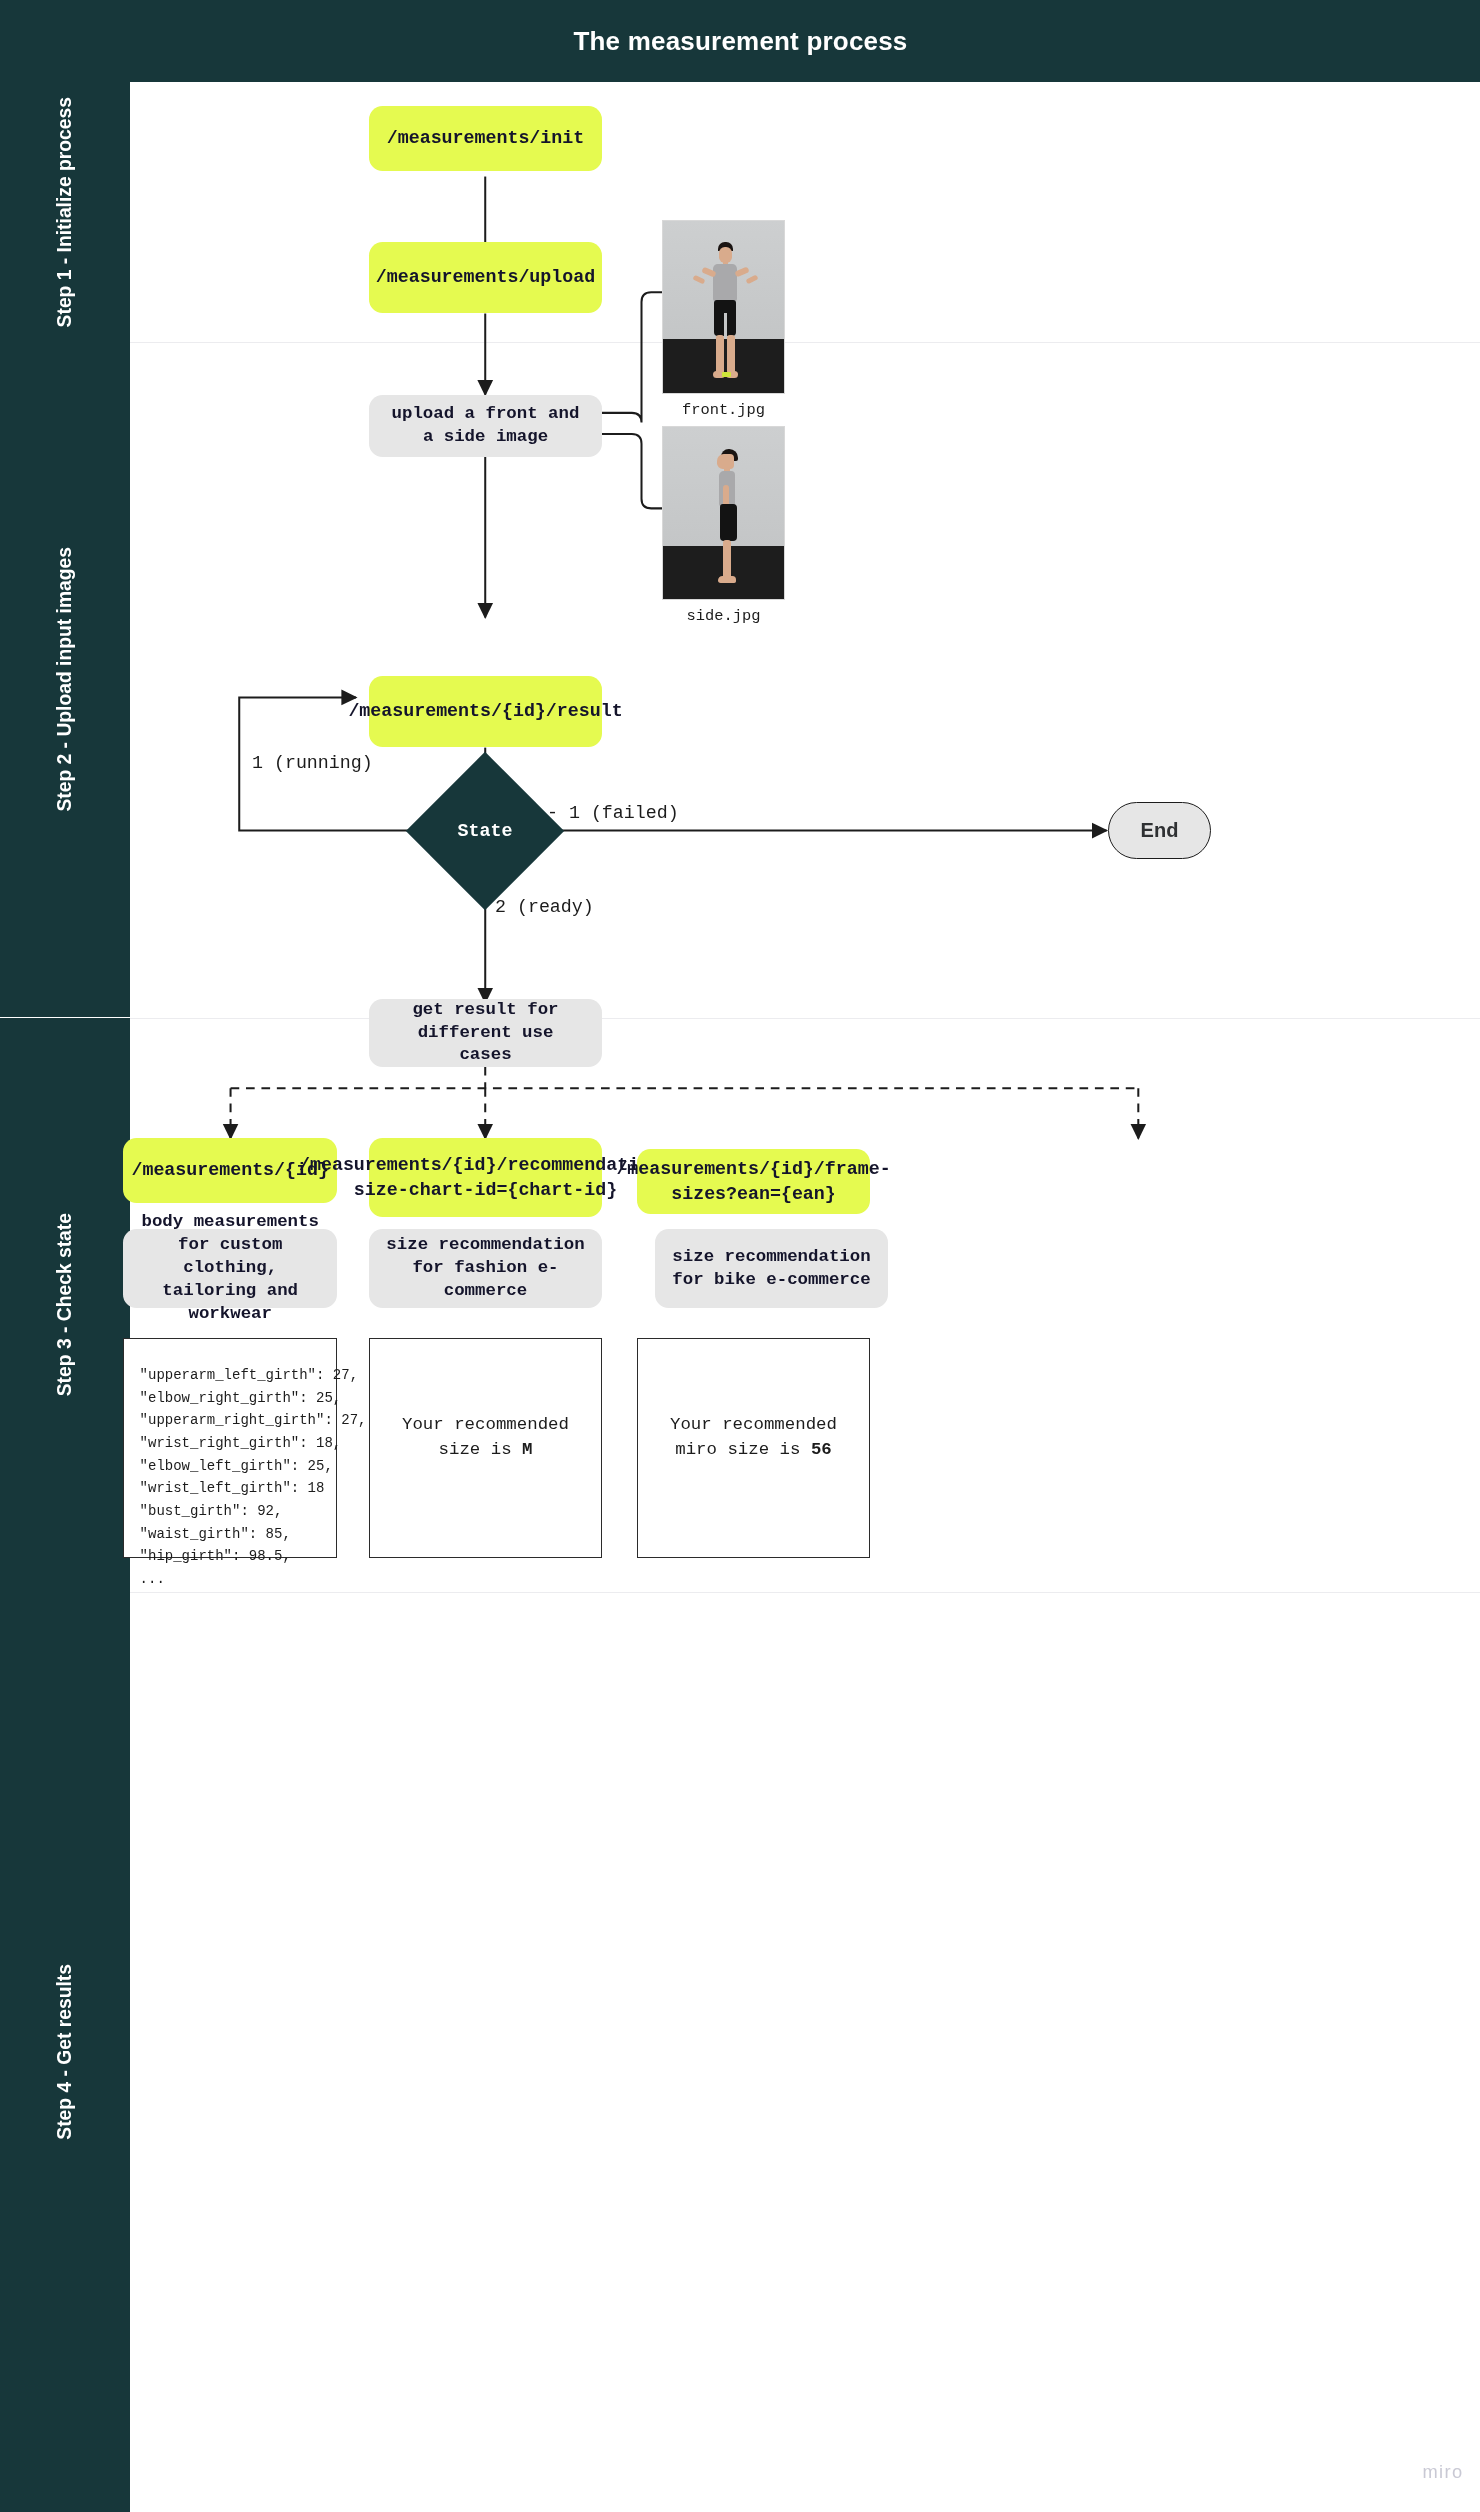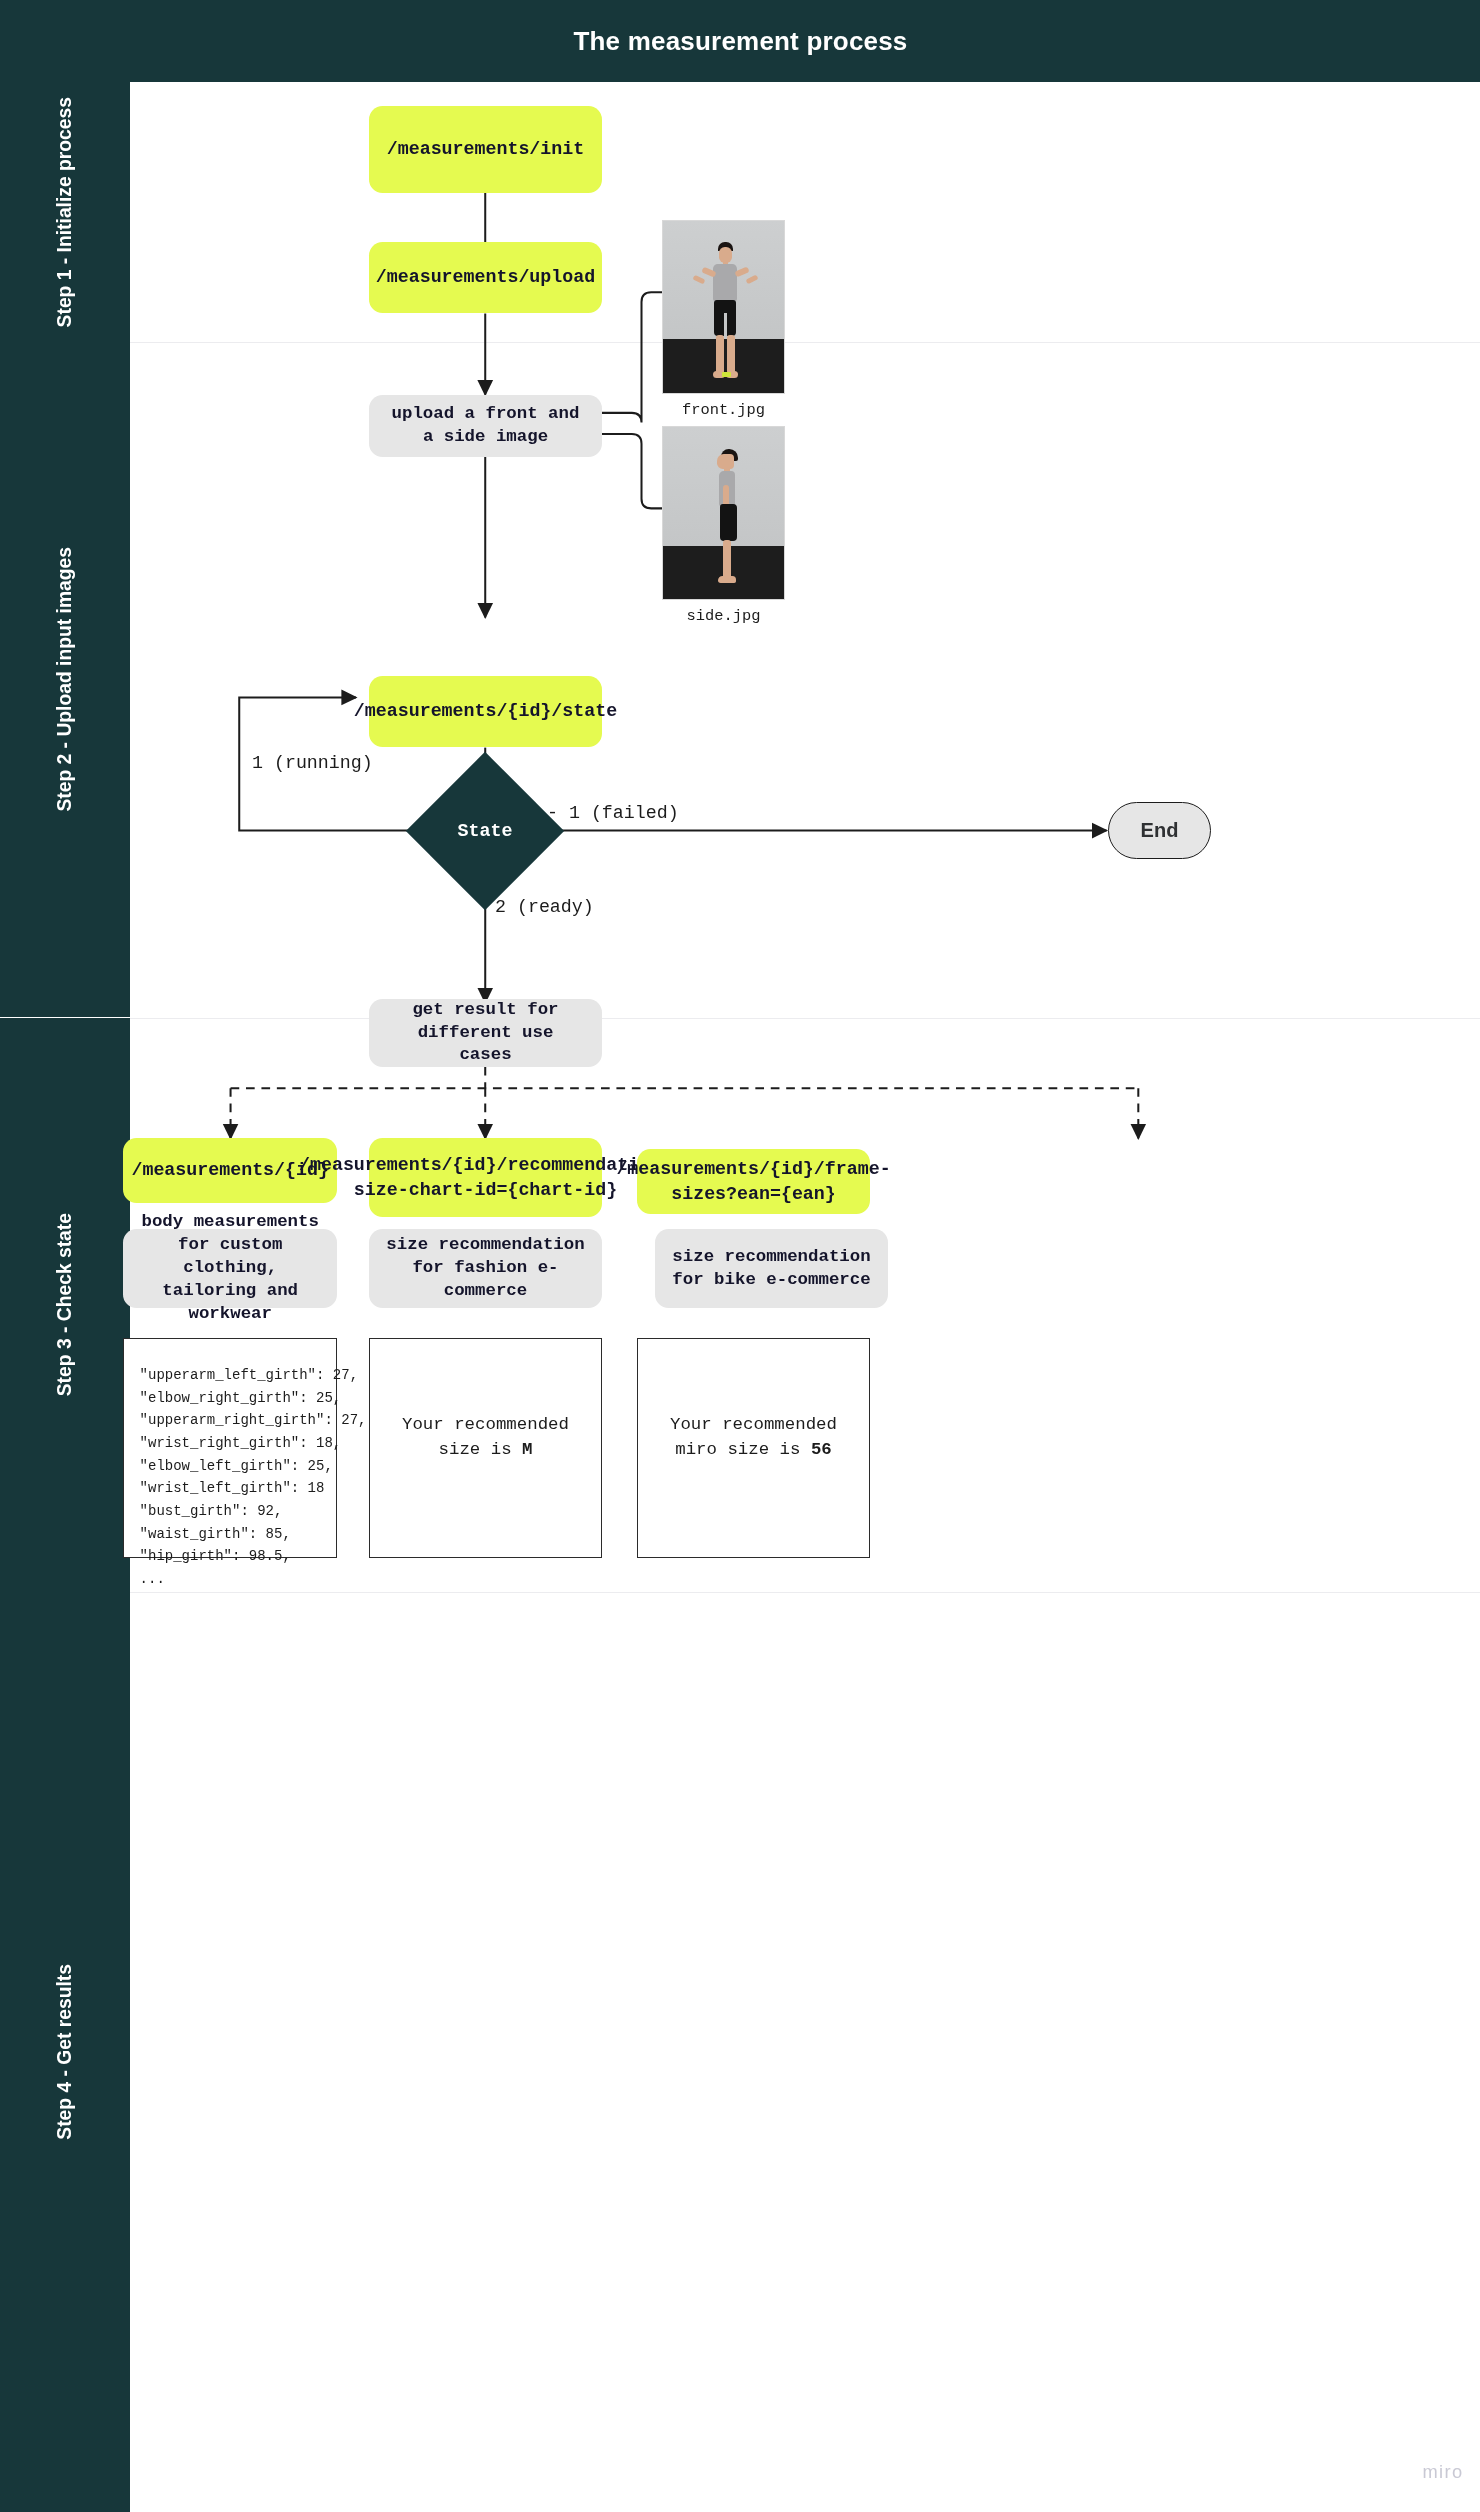--- a/index.html
+++ b/index.html
@@ -178,21 +178,21 @@
       <path d="M368,1043 L368,1085"></path>
       <path d="M1045,1043 L1045,1085"></path>
     </g>
     <g stroke="#1c1c1c" stroke-width="2.1" fill="none">
       <path d="M104,1085 L104,1095" marker-end="url(#ah)"></path>
       <path d="M368,1085 L368,1095" marker-end="url(#ah)"></path>
       <path d="M1045,1085 L1045,1095" marker-end="url(#ah)"></path>
     </g>
   </svg>
 
-  <div class="node api" style="left:239px;top:24px;width:233px;height:87px;">/measurements/init</div>
+  <div class="node api" style="left:239px;top:24px;width:233px;height:65px;">/measurements/init</div>
 
   <div class="node api" style="left:239px;top:160px;width:233px;height:71px;">/measurements/upload</div>
 
   <div class="node grey" style="left:239px;top:313px;width:233px;height:62px;padding:0 13.5px;">upload a front and a side image</div>
 
   <div class="thumb" style="left:532px;top:138px;width:123px;height:207px;">
     <div class="pic" style="width:123px;height:174px;">
       <div class="wall" style="height:118px;"></div>
       <div class="floor" style="top:118px;height:56px;"></div>
 
@@ -224,21 +224,21 @@
       <div class="skin" style="left:61px;top:40px;width:5.8px;height:6.8px;"></div>
       <div class="shirt" style="left:56px;top:44px;width:16.4px;height:35px;border-radius:4.8px 3.9px 1.9px 1.9px;"></div>
       <div class="skin" style="left:60px;top:58px;width:5.8px;height:27px;border-radius:2.9px;"></div>
       <div class="shorts" style="left:57px;top:77px;width:17.4px;height:37px;border-radius:2.9px 3.9px 3.9px 3.9px;"></div>
       <div class="skin" style="left:60px;top:113px;width:7.7px;height:39px;border-radius:2.9px;"></div>
       <div class="skin" style="left:55px;top:149px;width:18.3px;height:6.8px;border-radius:4.8px 3.9px 1.9px 2.9px;"></div>
     </div>
     <div class="cap" style="top:181px;">side.jpg</div>
   </div>
 
-  <div class="node api" style="left:239px;top:594px;width:233px;height:71px;">/measurements/{id}/state</div>
+  <div class="node api" style="left:239px;top:594px;width:233px;height:71px;">/measurements/{id}/result</div>
 
   <div class="diamond" style="left:299px;top:693px;"></div>
   <div class="diamond-label" style="left:299px;top:693px;width:112px;height:112px;">State</div>
 
   <div class="node end" style="left:978px;top:720px;width:103px;height:57px;">End</div>
 
   <div class="edge-label" style="left:122px;top:671px;">1 (running)</div>
   <div class="edge-label" style="left:417px;top:721px;">- 1 (failed)</div>
   <div class="edge-label" style="left:365px;top:815px;">2 (ready)</div>
 

